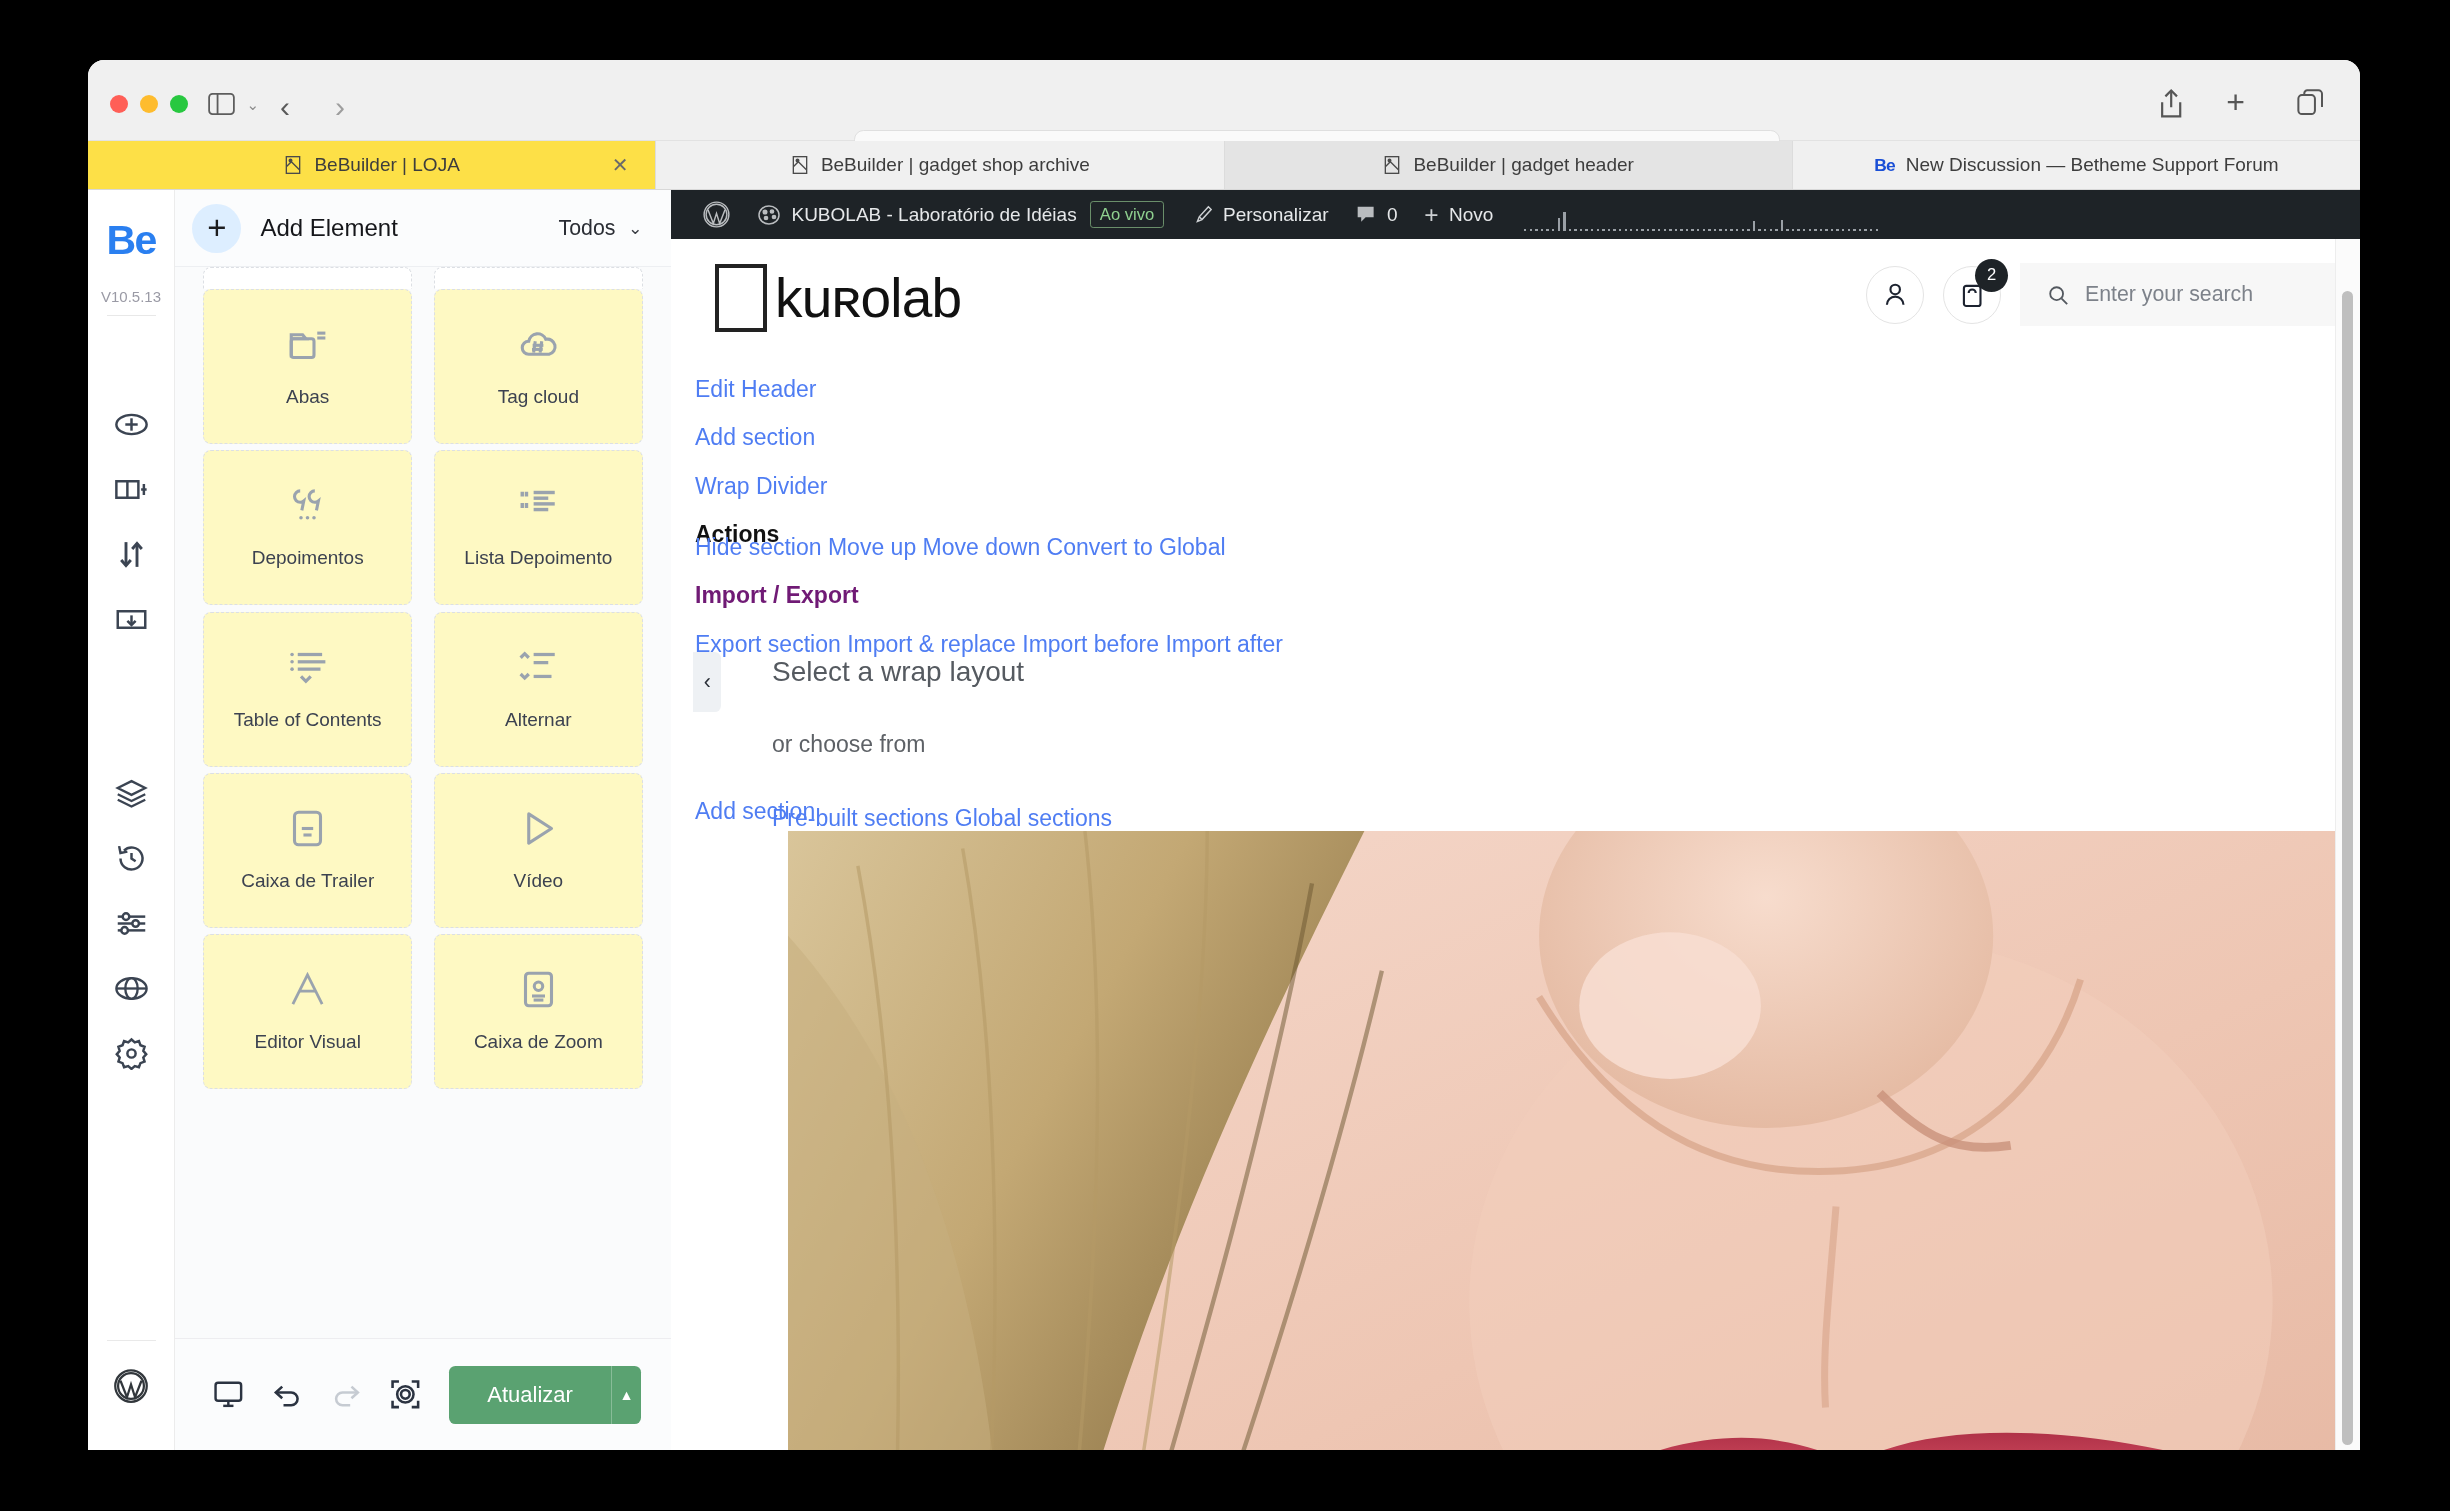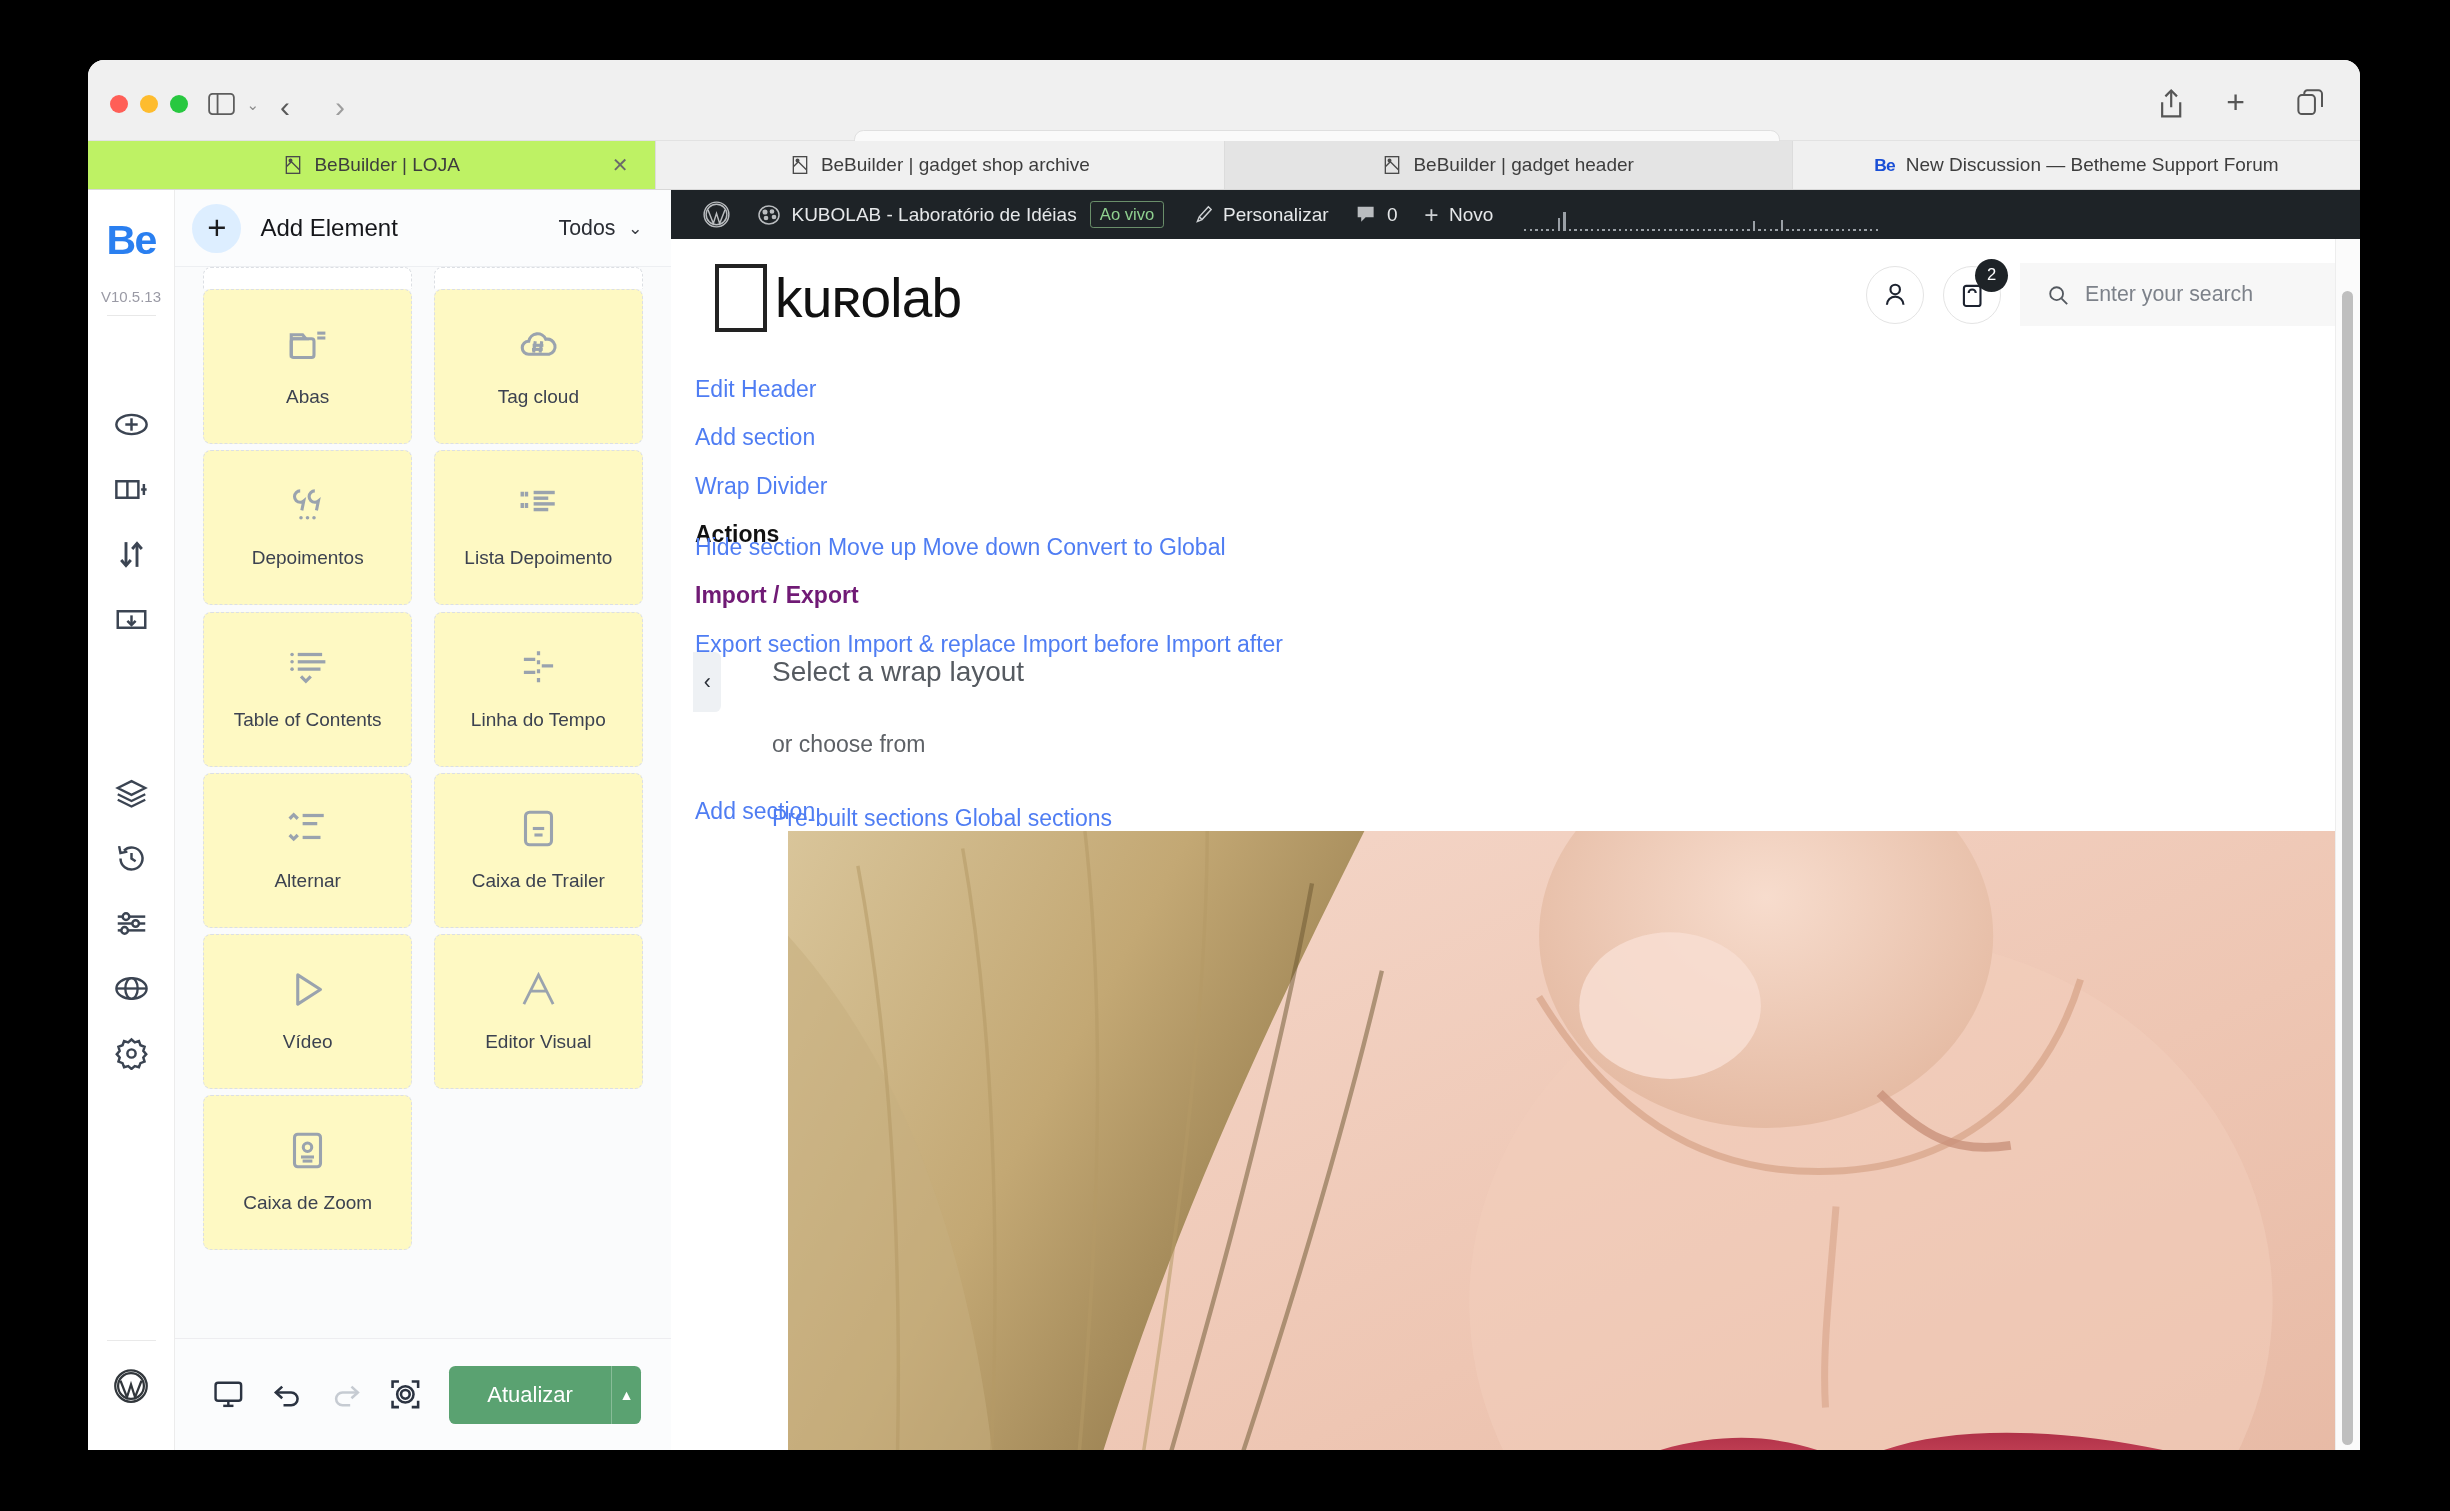--- a/index.html
+++ b/index.html
@@ -68,21 +68,21 @@
     border-bottom: 0.8px solid #d8d8d8;
   }
   .tab {
     flex: 1 1 0; min-width: 0;
     display:flex; align-items:center; justify-content:center;
     gap:11px; position:relative;
     font-size: 19px; color:#3d3d3d;
     border-right: 0.8px solid #dcdcdc;
     padding: 0 36px;
   }
-  .tab.active { background:#bef264; }
+  .tab.active { background:#fde047; }
   .tab.shaded { background:#e4e4e4; }
   .tab .tlabel { white-space:nowrap; overflow:hidden; text-overflow:ellipsis; }
   .tab .favicon { flex:none; width:20px; height:20px; }
   .tab .closeb { position:absolute; right:24px; top:12.6px; width:22px; height:22px;
                  font-size:20px; line-height:22px; text-align:center; color:#6a6a6a;}
   .be-fav { font-weight:bold; font-size:17.4px; color:#1a4fd6; letter-spacing:-0.8px;}
 
   
   #page {
     position: relative;
@@ -485,31 +485,20 @@
                   <circle cx="2.5" cy="8.5" r="1.1" fill="currentColor" stroke="none"></circle>
                     <line x1="6" y1="8.5" x2="23" y2="8.5"></line>
                   <circle cx="2.5" cy="13" r="1.1" fill="currentColor" stroke="none"></circle>
                     <line x1="6" y1="13" x2="20" y2="13"></line>
                   <path d="M8 17.5 L11 20.5 L14 17.5"></path>
                 </svg>
               </span>
               <span class="el-label">Table of Contents</span>
             </div>
 
-            <div class="el-card">
-              <span class="el-icon">
-                <svg viewBox="0 0 24 24" fill="none" stroke="currentColor" stroke-width="2">
-                  <line x1="12" y1="2" x2="12" y2="22" stroke-dasharray="2.5 3"></line>
-                  <line x1="3" y1="7" x2="10" y2="7"></line>
-                    <line x1="14" y1="11" x2="21" y2="11"></line>
-                  <line x1="3" y1="15" x2="10" y2="15"></line>
-                </svg>
-              </span>
-              <span class="el-label">Linha do Tempo</span>
-            </div>
 
             <div class="el-card">
               <span class="el-icon">
                 <svg viewBox="0 0 24 24" fill="none" stroke="currentColor" stroke-width="2">
                   <path d="M1 6 L3.5 3.5 L6 6"></path>
                     <line x1="9" y1="4" x2="22" y2="4"></line>
                     <line x1="9" y1="9" x2="18" y2="9"></line>
                   <path d="M1 16 L3.5 18.5 L6 16"></path>
                     <line x1="9" y1="17.5" x2="20" y2="17.5"></line>
                 </svg>

